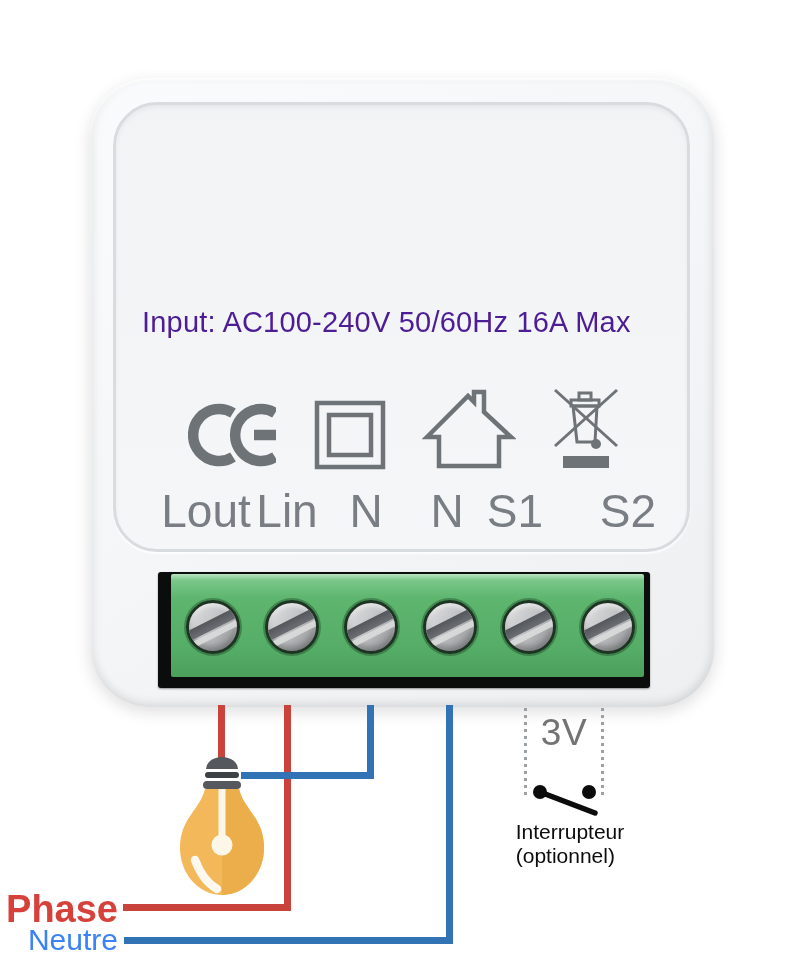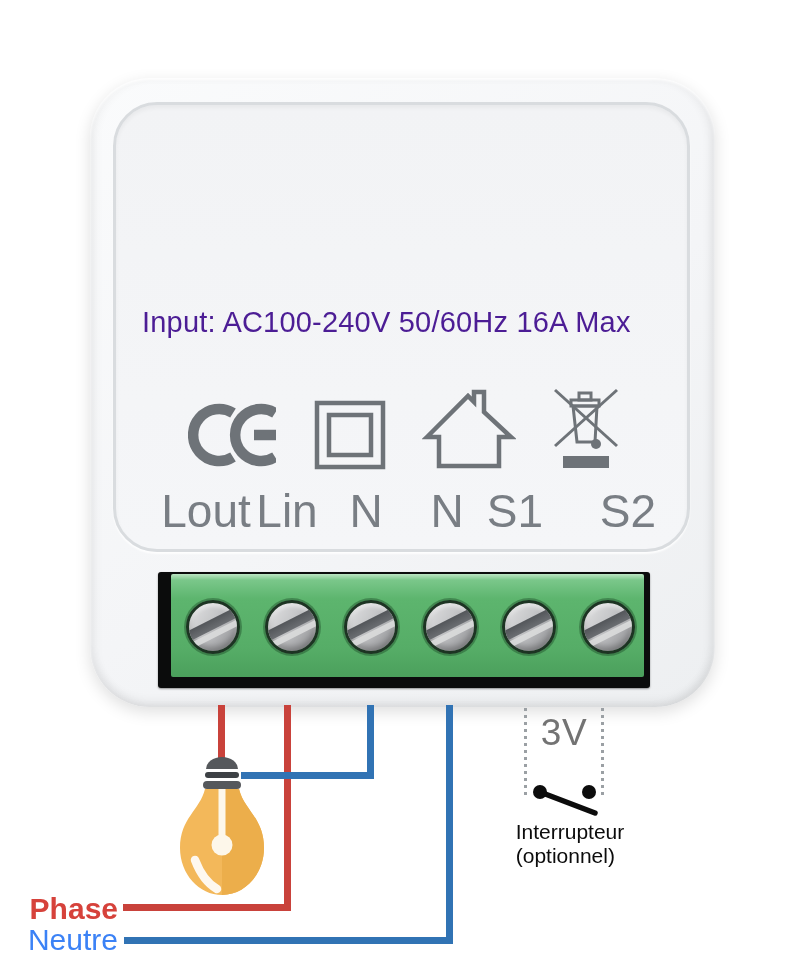--- a/index.html
+++ b/index.html
@@ -80,21 +80,21 @@
   
   .voltage{
     top:712px;left:564px;transform:translateX(-50%);
     font-size:37px;color:#737373;letter-spacing:.5px;
   }
   .caption{
     top:820px;left:570px;transform:translateX(-50%);
     font-size:21px;line-height:24px;color:#0c0c0c;text-align:left;white-space:nowrap;
   }
   .phase-label{
-    right:682px;top:894px;font-size:30px;line-height:30px;font-weight:bold;color:#d6423b;white-space:nowrap;
+    right:682px;top:894px;font-size:38px;line-height:30px;font-weight:bold;color:#d6423b;white-space:nowrap;
   }
   .neutral-label{
     right:682px;top:925px;font-size:30px;line-height:30px;font-weight:normal;color:#3b82f6;white-space:nowrap;text-align:right;
   }
 </style>
 </head>
 <body>
 
 <div class="canvas">
 

